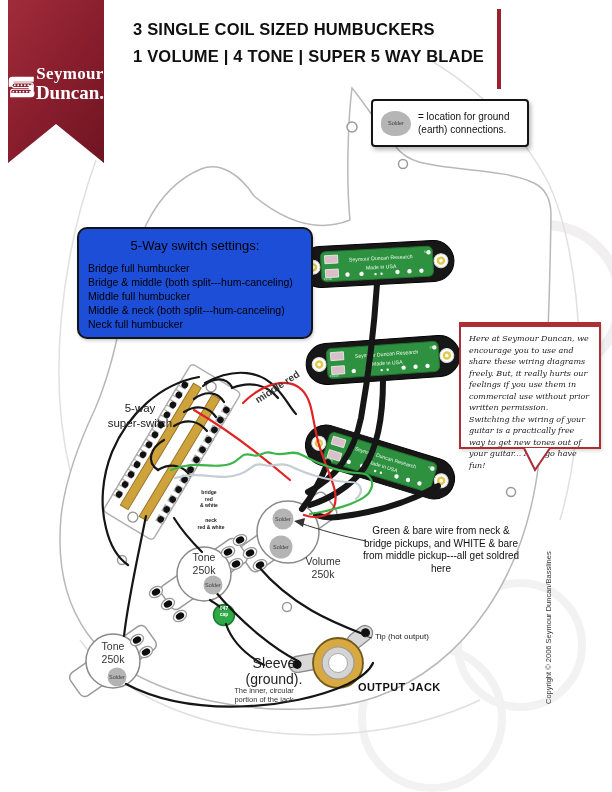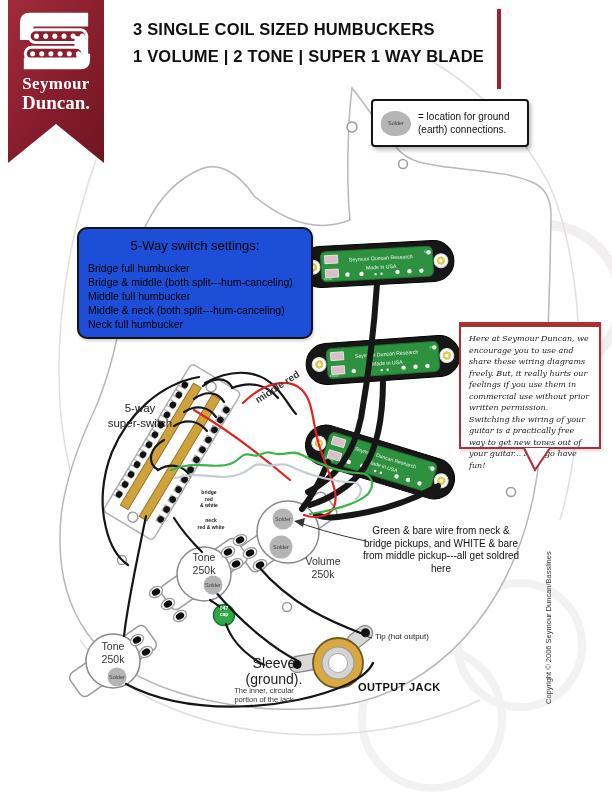--- a/index.html
+++ b/index.html
@@ -4,21 +4,21 @@
 <style>
   html,body{margin:0;padding:0;background:#ffffff;}
   #page{position:relative;width:612px;height:792px;background:#fff;overflow:hidden;
         font-family:"Liberation Sans",sans-serif;}
   svg{display:block;}
   #art{position:absolute;left:0;top:0;z-index:1;}
   
   #ribbon{position:absolute;left:8px;top:0;width:96px;height:163px;z-index:6;
      background:linear-gradient(125deg,#a02c3a 0%,#8c1f2e 45%,#6f1422 100%);
      clip-path:polygon(0 0,100% 0,100% 100%,50% 76%,0 100%);
-     display:flex;flex-direction:column;align-items:center;}
+     display:flex;flex-direction:row;align-items:center;}
   #ribbon .brand{color:#fff;font-family:"Liberation Serif",serif;font-weight:bold;
      text-align:center;line-height:19px;margin-top:2px;}
   #ribbon .brand .l1{font-size:17px;letter-spacing:.3px;display:block;}
   #ribbon .brand .l2{font-size:19px;display:block;}
   
   #title{position:absolute;left:133px;top:16px;z-index:5;font-weight:bold;
      font-size:16.5px;line-height:27px;color:#101010;letter-spacing:.2px;white-space:nowrap;}
   #titlebar{position:absolute;left:497px;top:9px;width:4px;height:80px;z-index:5;}
   
   #legend{position:absolute;left:371px;top:99px;width:158px;height:48px;z-index:3;
@@ -320,21 +320,21 @@
       <path d="M6,60 H64 Q74,60 74,50 V44 H60 V48 H6 Z" fill="#fff"></path>
     </svg>
     <div class="brand">
       <span class="l1">Seymour</span>
       <span class="l2">Duncan.</span>
     </div>
   </div>
 
   <div id="title">
     <div>3 SINGLE COIL SIZED HUMBUCKERS</div>
-    <div>1 VOLUME | 2 TONE | SUPER 1 WAY BLADE</div>
+    <div>1 VOLUME | 4 TONE | SUPER 5 WAY BLADE</div>
   </div>
   <div id="titlebar" style="background:#9d2230"></div>
 
   <div id="legend">
     <div class="blob">Solder</div>
     <div class="txt">
       <div>= location for ground</div>
       <div>(earth) connections.</div>
     </div>
   </div>

